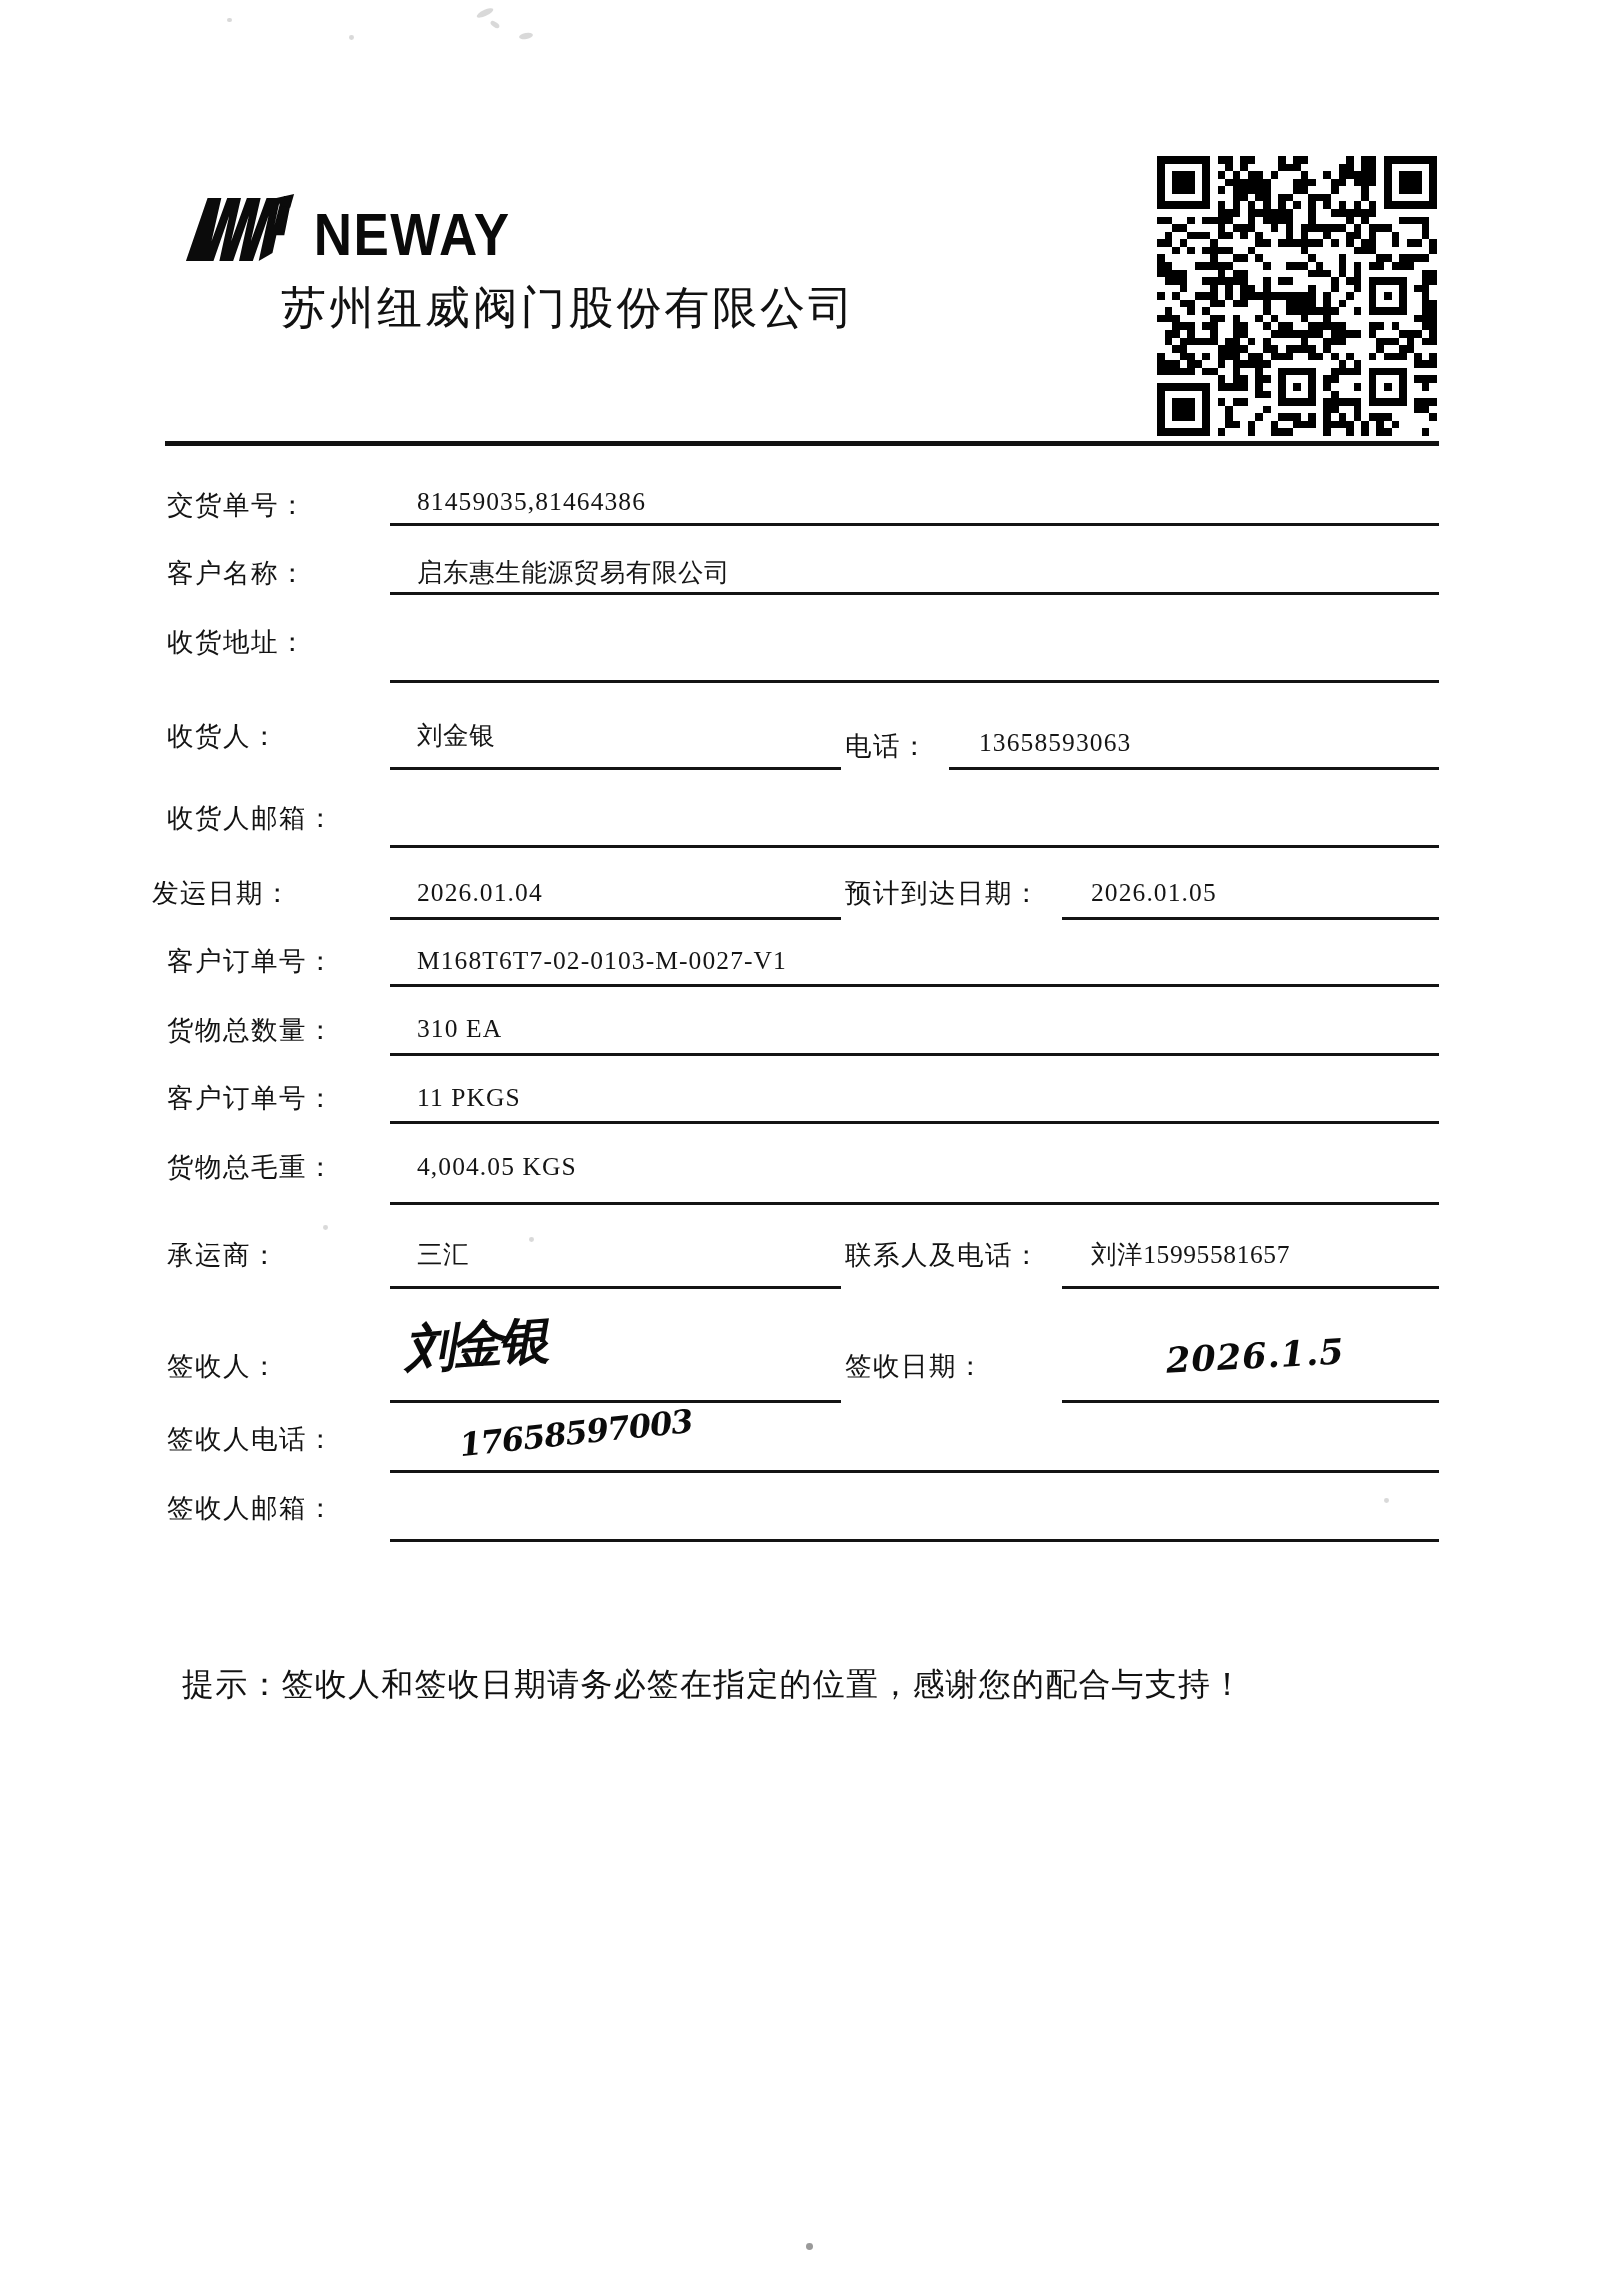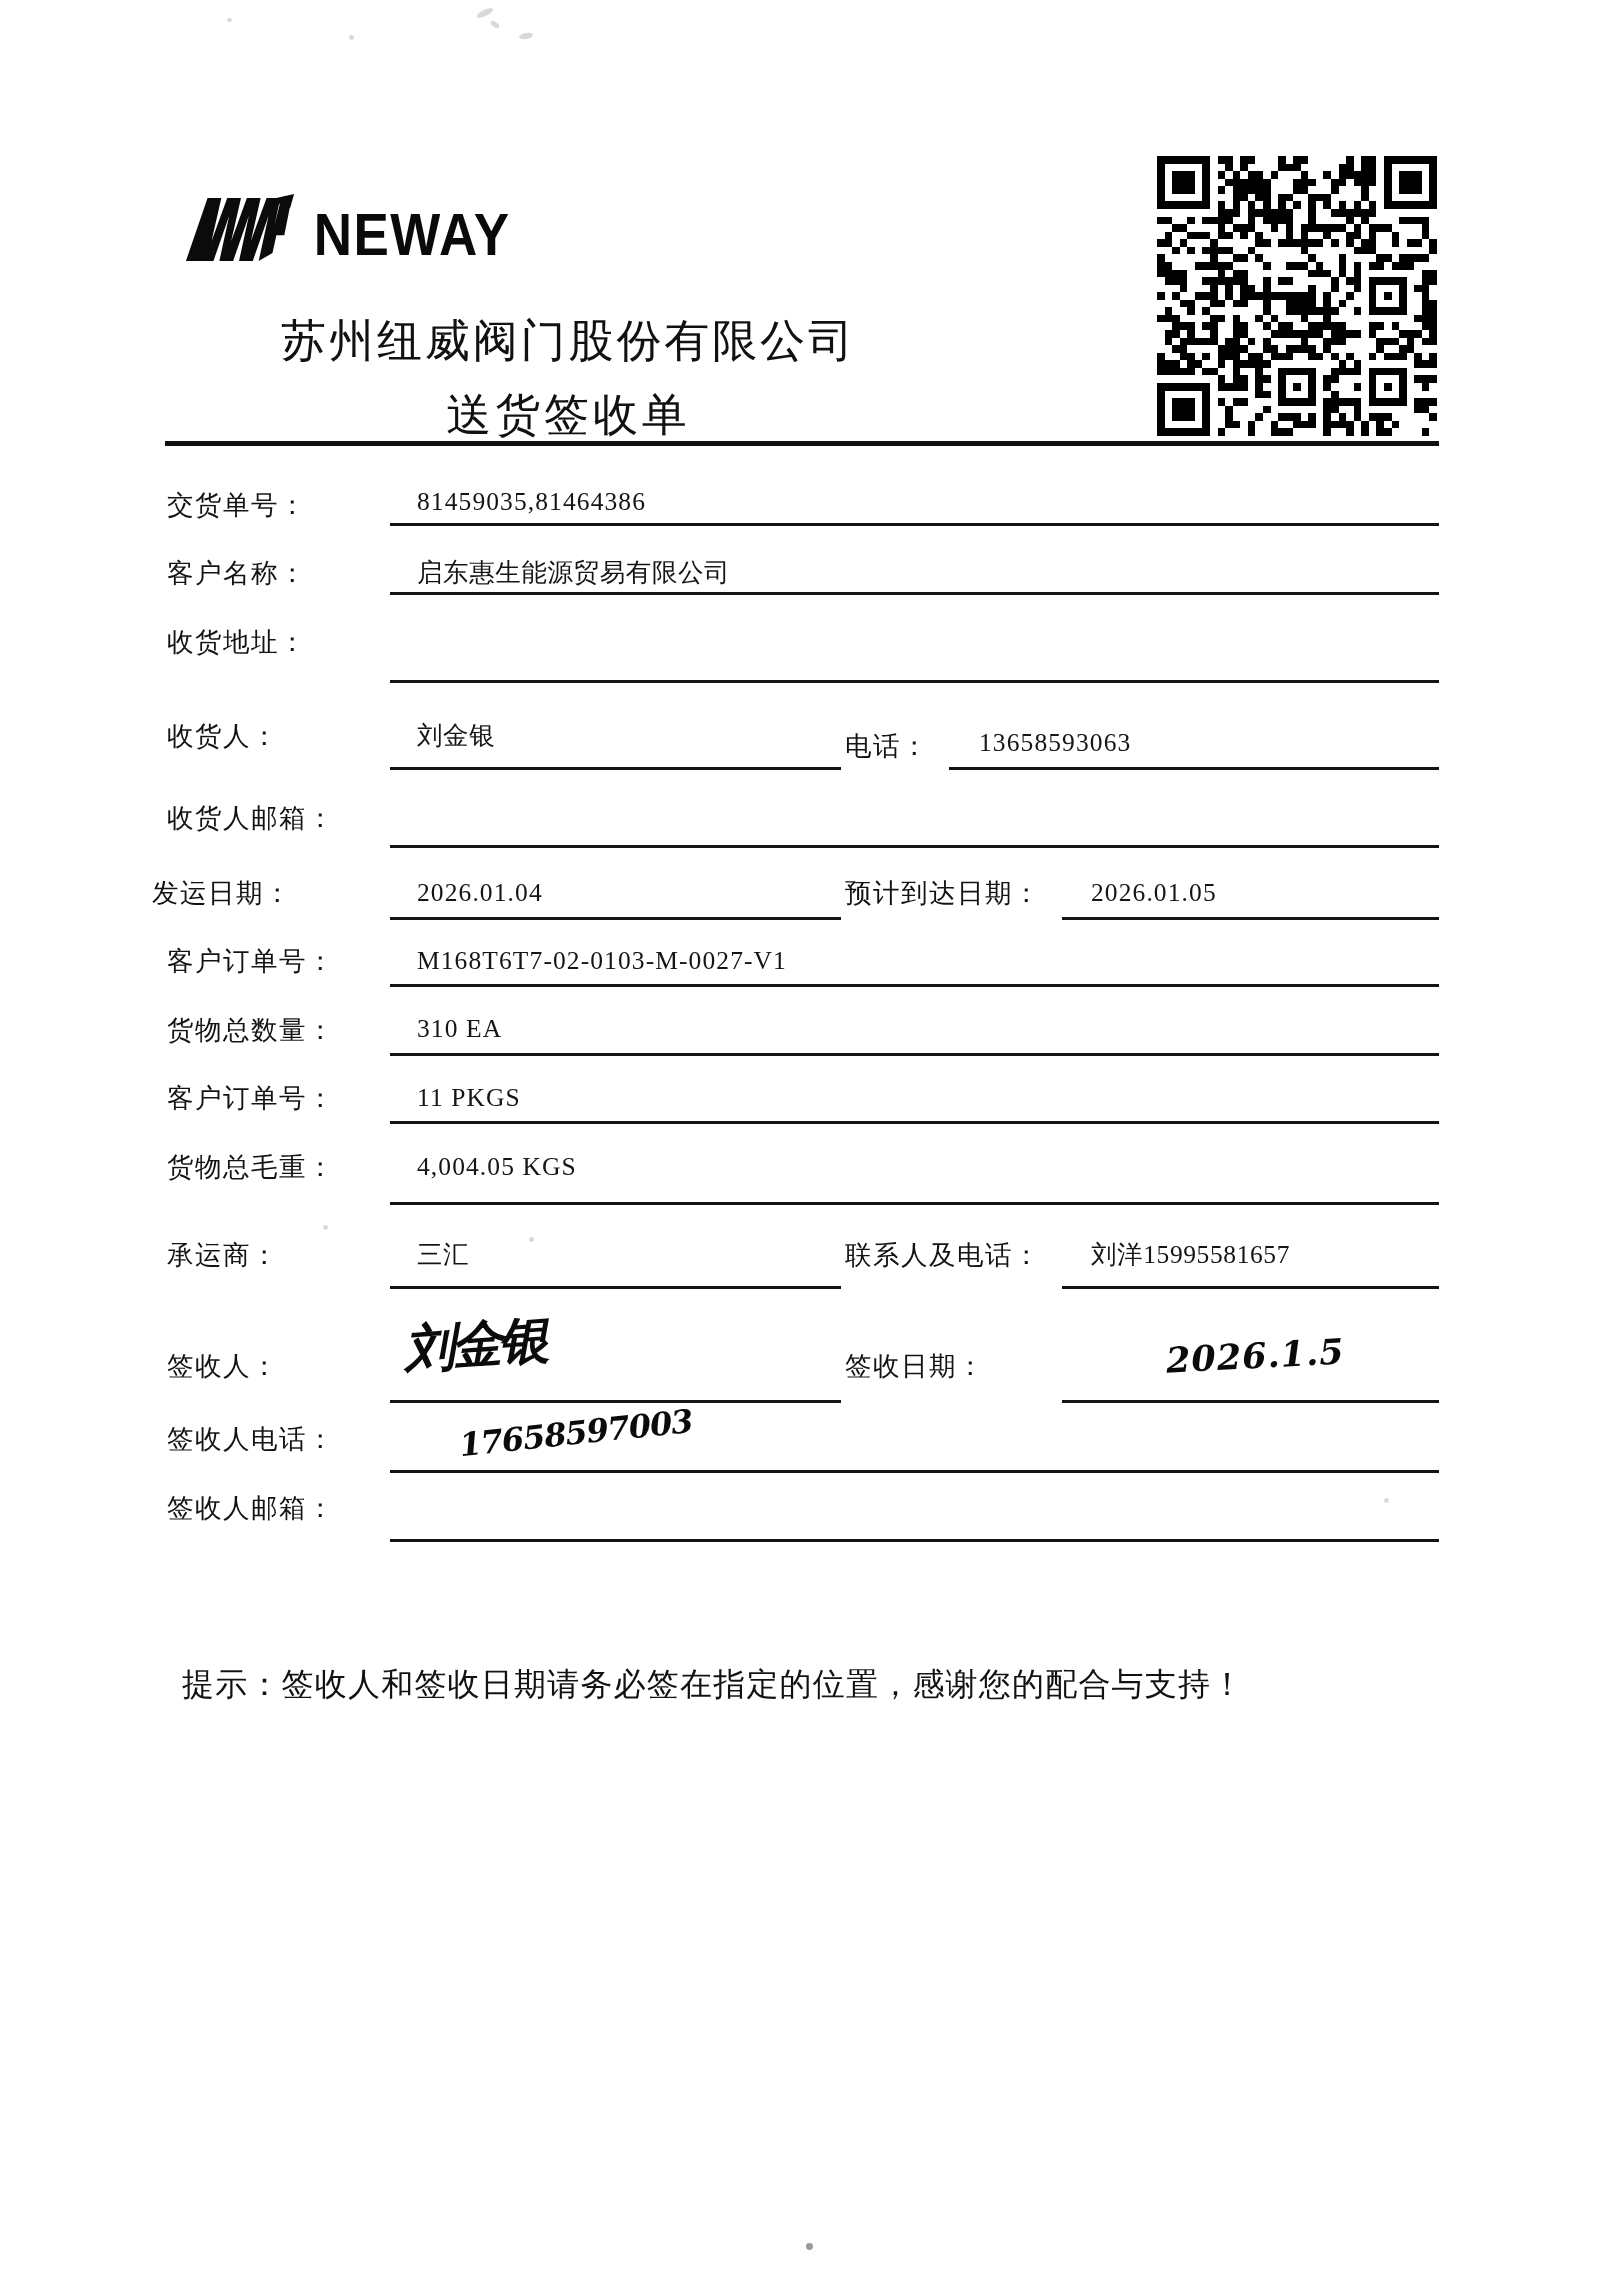--- a/index.html
+++ b/index.html
@@ -54,21 +54,20 @@
     left: 0;
     top: 280px;
     width: 1137px;
     text-align: center;
   }
   .company-name {
     font-size: 45px;
     letter-spacing: 2.9px;
     color: #111;
     line-height: 1.25;
-    margin-top: 33px;
   }
   .doc-title {
     font-size: 45px;
     letter-spacing: 3.9px;
     color: #111;
     margin-top: 17.6px;
     line-height: 1.25;
   }
 
   .qr {
@@ -163,21 +162,20 @@
   <div class="logo-block">
     <svg class="logo-mark" viewBox="0 0 120 72" aria-hidden="true">
       <path d="M4 70 L26 6 L40 6 L30 50 L46 6 L60 6 L50 50 L66 6 L80 6 L70 50 L86 6 L100 6 L94 34 L100 10 L104 4 L112 4 L104 44 L96 44 L92 62 L78 70 L88 24 L72 70 L58 70 L68 24 L52 70 L38 70 L48 24 L32 70 Z" fill="#0b0b0b"></path>
       <path d="M96 6 L114 2 L110 16 L100 14 Z" fill="#0b0b0b"></path>
     </svg>
     <div class="logo-word">NEWAY</div>
   </div>
 
   <div class="title-wrap">
     <div class="company-name">苏州纽威阀门股份有限公司</div>
-    <div class="doc-title">送货签收单</div>
   </div>
 
   <svg class="qr" viewBox="0 0 37 37" shape-rendering="crispEdges">
     <rect width="37" height="37" fill="#fff"></rect>
     <g fill="#000" id="qr-cells">
         <path d="M0 0h1v1h-1zM1 0h1v1h-1zM2 0h1v1h-1zM3 0h1v1h-1zM4 0h1v1h-1zM5 0h1v1h-1zM6 0h1v1h-1zM8 0h1v1h-1zM9 0h1v1h-1zM11 0h1v1h-1zM12 0h1v1h-1zM16 0h1v1h-1zM18 0h1v1h-1zM19 0h1v1h-1zM25 0h1v1h-1zM27 0h1v1h-1zM28 0h1v1h-1zM30 0h1v1h-1zM31 0h1v1h-1zM32 0h1v1h-1zM33 0h1v1h-1zM34 0h1v1h-1zM35 0h1v1h-1zM36 0h1v1h-1zM0 1h1v1h-1zM6 1h1v1h-1zM9 1h1v1h-1zM11 1h1v1h-1zM16 1h1v1h-1zM17 1h1v1h-1zM18 1h1v1h-1zM24 1h1v1h-1zM25 1h1v1h-1zM27 1h1v1h-1zM28 1h1v1h-1zM30 1h1v1h-1zM36 1h1v1h-1zM0 2h1v1h-1zM2 2h1v1h-1zM3 2h1v1h-1zM4 2h1v1h-1zM6 2h1v1h-1zM8 2h1v1h-1zM10 2h1v1h-1zM12 2h1v1h-1zM13 2h1v1h-1zM15 2h1v1h-1zM19 2h1v1h-1zM22 2h1v1h-1zM24 2h1v1h-1zM25 2h1v1h-1zM26 2h1v1h-1zM27 2h1v1h-1zM28 2h1v1h-1zM30 2h1v1h-1zM32 2h1v1h-1zM33 2h1v1h-1zM34 2h1v1h-1zM36 2h1v1h-1zM0 3h1v1h-1zM2 3h1v1h-1zM3 3h1v1h-1zM4 3h1v1h-1zM6 3h1v1h-1zM9 3h1v1h-1zM10 3h1v1h-1zM11 3h1v1h-1zM12 3h1v1h-1zM13 3h1v1h-1zM14 3h1v1h-1zM18 3h1v1h-1zM19 3h1v1h-1zM20 3h1v1h-1zM23 3h1v1h-1zM24 3h1v1h-1zM26 3h1v1h-1zM27 3h1v1h-1zM28 3h1v1h-1zM30 3h1v1h-1zM32 3h1v1h-1zM33 3h1v1h-1zM34 3h1v1h-1zM36 3h1v1h-1zM0 4h1v1h-1zM2 4h1v1h-1zM3 4h1v1h-1zM4 4h1v1h-1zM6 4h1v1h-1zM8 4h1v1h-1zM10 4h1v1h-1zM11 4h1v1h-1zM12 4h1v1h-1zM13 4h1v1h-1zM14 4h1v1h-1zM18 4h1v1h-1zM19 4h1v1h-1zM23 4h1v1h-1zM27 4h1v1h-1zM30 4h1v1h-1zM32 4h1v1h-1zM33 4h1v1h-1zM34 4h1v1h-1zM36 4h1v1h-1zM0 5h1v1h-1zM6 5h1v1h-1zM10 5h1v1h-1zM11 5h1v1h-1zM13 5h1v1h-1zM14 5h1v1h-1zM16 5h1v1h-1zM17 5h1v1h-1zM20 5h1v1h-1zM21 5h1v1h-1zM22 5h1v1h-1zM27 5h1v1h-1zM30 5h1v1h-1zM36 5h1v1h-1zM0 6h1v1h-1zM1 6h1v1h-1zM2 6h1v1h-1zM3 6h1v1h-1zM4 6h1v1h-1zM5 6h1v1h-1zM6 6h1v1h-1zM8 6h1v1h-1zM10 6h1v1h-1zM12 6h1v1h-1zM14 6h1v1h-1zM16 6h1v1h-1zM18 6h1v1h-1zM20 6h1v1h-1zM22 6h1v1h-1zM24 6h1v1h-1zM26 6h1v1h-1zM28 6h1v1h-1zM30 6h1v1h-1zM31 6h1v1h-1zM32 6h1v1h-1zM33 6h1v1h-1zM34 6h1v1h-1zM35 6h1v1h-1zM36 6h1v1h-1zM8 7h1v1h-1zM9 7h1v1h-1zM10 7h1v1h-1zM12 7h1v1h-1zM13 7h1v1h-1zM14 7h1v1h-1zM15 7h1v1h-1zM16 7h1v1h-1zM17 7h1v1h-1zM20 7h1v1h-1zM23 7h1v1h-1zM24 7h1v1h-1zM25 7h1v1h-1zM26 7h1v1h-1zM27 7h1v1h-1zM28 7h1v1h-1zM0 8h1v1h-1zM1 8h1v1h-1zM4 8h1v1h-1zM6 8h1v1h-1zM7 8h1v1h-1zM8 8h1v1h-1zM9 8h1v1h-1zM12 8h1v1h-1zM14 8h1v1h-1zM15 8h1v1h-1zM16 8h1v1h-1zM17 8h1v1h-1zM20 8h1v1h-1zM25 8h1v1h-1zM27 8h1v1h-1zM32 8h1v1h-1zM33 8h1v1h-1zM34 8h1v1h-1zM35 8h1v1h-1zM2 9h1v1h-1zM3 9h1v1h-1zM8 9h1v1h-1zM10 9h1v1h-1zM11 9h1v1h-1zM12 9h1v1h-1zM15 9h1v1h-1zM17 9h1v1h-1zM19 9h1v1h-1zM20 9h1v1h-1zM21 9h1v1h-1zM22 9h1v1h-1zM23 9h1v1h-1zM24 9h1v1h-1zM26 9h1v1h-1zM28 9h1v1h-1zM29 9h1v1h-1zM30 9h1v1h-1zM35 9h1v1h-1zM1 10h1v1h-1zM4 10h1v1h-1zM5 10h1v1h-1zM6 10h1v1h-1zM8 10h1v1h-1zM9 10h1v1h-1zM11 10h1v1h-1zM13 10h1v1h-1zM17 10h1v1h-1zM19 10h1v1h-1zM22 10h1v1h-1zM25 10h1v1h-1zM26 10h1v1h-1zM28 10h1v1h-1zM31 10h1v1h-1zM35 10h1v1h-1zM0 11h1v1h-1zM1 11h1v1h-1zM3 11h1v1h-1zM7 11h1v1h-1zM13 11h1v1h-1zM14 11h1v1h-1zM16 11h1v1h-1zM17 11h1v1h-1zM18 11h1v1h-1zM19 11h1v1h-1zM20 11h1v1h-1zM21 11h1v1h-1zM23 11h1v1h-1zM25 11h1v1h-1zM27 11h1v1h-1zM28 11h1v1h-1zM31 11h1v1h-1zM33 11h1v1h-1zM34 11h1v1h-1zM36 11h1v1h-1zM2 12h1v1h-1zM4 12h1v1h-1zM6 12h1v1h-1zM7 12h1v1h-1zM8 12h1v1h-1zM9 12h1v1h-1zM12 12h1v1h-1zM19 12h1v1h-1zM26 12h1v1h-1zM27 12h1v1h-1zM28 12h1v1h-1zM36 12h1v1h-1zM0 13h1v1h-1zM7 13h1v1h-1zM10 13h1v1h-1zM11 13h1v1h-1zM13 13h1v1h-1zM20 13h1v1h-1zM24 13h1v1h-1zM29 13h1v1h-1zM30 13h1v1h-1zM32 13h1v1h-1zM33 13h1v1h-1zM34 13h1v1h-1zM35 13h1v1h-1zM0 14h1v1h-1zM1 14h1v1h-1zM5 14h1v1h-1zM6 14h1v1h-1zM7 14h1v1h-1zM8 14h1v1h-1zM9 14h1v1h-1zM14 14h1v1h-1zM17 14h1v1h-1zM18 14h1v1h-1zM19 14h1v1h-1zM21 14h1v1h-1zM24 14h1v1h-1zM26 14h1v1h-1zM28 14h1v1h-1zM29 14h1v1h-1zM31 14h1v1h-1zM32 14h1v1h-1zM33 14h1v1h-1zM0 15h1v1h-1zM1 15h1v1h-1zM2 15h1v1h-1zM3 15h1v1h-1zM8 15h1v1h-1zM10 15h1v1h-1zM11 15h1v1h-1zM20 15h1v1h-1zM21 15h1v1h-1zM22 15h1v1h-1zM24 15h1v1h-1zM26 15h1v1h-1zM35 15h1v1h-1zM36 15h1v1h-1zM1 16h1v1h-1zM2 16h1v1h-1zM3 16h1v1h-1zM6 16h1v1h-1zM7 16h1v1h-1zM8 16h1v1h-1zM9 16h1v1h-1zM10 16h1v1h-1zM11 16h1v1h-1zM14 16h1v1h-1zM16 16h1v1h-1zM17 16h1v1h-1zM23 16h1v1h-1zM25 16h1v1h-1zM26 16h1v1h-1zM28 16h1v1h-1zM29 16h1v1h-1zM30 16h1v1h-1zM31 16h1v1h-1zM32 16h1v1h-1zM35 16h1v1h-1zM36 16h1v1h-1zM3 17h1v1h-1zM7 17h1v1h-1zM9 17h1v1h-1zM11 17h1v1h-1zM12 17h1v1h-1zM14 17h1v1h-1zM20 17h1v1h-1zM23 17h1v1h-1zM26 17h1v1h-1zM28 17h1v1h-1zM32 17h1v1h-1zM34 17h1v1h-1zM35 17h1v1h-1zM0 18h1v1h-1zM2 18h1v1h-1zM5 18h1v1h-1zM6 18h1v1h-1zM7 18h1v1h-1zM9 18h1v1h-1zM11 18h1v1h-1zM12 18h1v1h-1zM13 18h1v1h-1zM14 18h1v1h-1zM15 18h1v1h-1zM16 18h1v1h-1zM17 18h1v1h-1zM18 18h1v1h-1zM19 18h1v1h-1zM20 18h1v1h-1zM22 18h1v1h-1zM25 18h1v1h-1zM28 18h1v1h-1zM30 18h1v1h-1zM32 18h1v1h-1zM35 18h1v1h-1zM3 19h1v1h-1zM4 19h1v1h-1zM7 19h1v1h-1zM8 19h1v1h-1zM10 19h1v1h-1zM11 19h1v1h-1zM14 19h1v1h-1zM17 19h1v1h-1zM18 19h1v1h-1zM19 19h1v1h-1zM20 19h1v1h-1zM22 19h1v1h-1zM24 19h1v1h-1zM28 19h1v1h-1zM32 19h1v1h-1zM35 19h1v1h-1zM36 19h1v1h-1zM1 20h1v1h-1zM4 20h1v1h-1zM6 20h1v1h-1zM14 20h1v1h-1zM17 20h1v1h-1zM18 20h1v1h-1zM19 20h1v1h-1zM20 20h1v1h-1zM21 20h1v1h-1zM22 20h1v1h-1zM23 20h1v1h-1zM26 20h1v1h-1zM28 20h1v1h-1zM29 20h1v1h-1zM30 20h1v1h-1zM31 20h1v1h-1zM32 20h1v1h-1zM35 20h1v1h-1zM36 20h1v1h-1zM0 21h1v1h-1zM1 21h1v1h-1zM2 21h1v1h-1zM7 21h1v1h-1zM8 21h1v1h-1zM10 21h1v1h-1zM13 21h1v1h-1zM15 21h1v1h-1zM19 21h1v1h-1zM22 21h1v1h-1zM34 21h1v1h-1zM35 21h1v1h-1zM36 21h1v1h-1zM2 22h1v1h-1zM3 22h1v1h-1zM4 22h1v1h-1zM6 22h1v1h-1zM7 22h1v1h-1zM10 22h1v1h-1zM11 22h1v1h-1zM14 22h1v1h-1zM16 22h1v1h-1zM17 22h1v1h-1zM20 22h1v1h-1zM21 22h1v1h-1zM22 22h1v1h-1zM23 22h1v1h-1zM24 22h1v1h-1zM28 22h1v1h-1zM29 22h1v1h-1zM31 22h1v1h-1zM35 22h1v1h-1zM36 22h1v1h-1zM1 23h1v1h-1zM2 23h1v1h-1zM4 23h1v1h-1zM7 23h1v1h-1zM10 23h1v1h-1zM11 23h1v1h-1zM15 23h1v1h-1zM16 23h1v1h-1zM17 23h1v1h-1zM18 23h1v1h-1zM19 23h1v1h-1zM20 23h1v1h-1zM21 23h1v1h-1zM23 23h1v1h-1zM24 23h1v1h-1zM25 23h1v1h-1zM26 23h1v1h-1zM28 23h1v1h-1zM32 23h1v1h-1zM33 23h1v1h-1zM34 23h1v1h-1zM36 23h1v1h-1zM1 24h1v1h-1zM3 24h1v1h-1zM4 24h1v1h-1zM5 24h1v1h-1zM6 24h1v1h-1zM7 24h1v1h-1zM9 24h1v1h-1zM10 24h1v1h-1zM12 24h1v1h-1zM14 24h1v1h-1zM19 24h1v1h-1zM22 24h1v1h-1zM23 24h1v1h-1zM24 24h1v1h-1zM29 24h1v1h-1zM30 24h1v1h-1zM31 24h1v1h-1zM33 24h1v1h-1zM35 24h1v1h-1zM36 24h1v1h-1zM2 25h1v1h-1zM3 25h1v1h-1zM8 25h1v1h-1zM9 25h1v1h-1zM10 25h1v1h-1zM11 25h1v1h-1zM14 25h1v1h-1zM15 25h1v1h-1zM17 25h1v1h-1zM18 25h1v1h-1zM19 25h1v1h-1zM20 25h1v1h-1zM22 25h1v1h-1zM29 25h1v1h-1zM32 25h1v1h-1zM33 25h1v1h-1zM0 26h1v1h-1zM3 26h1v1h-1zM4 26h1v1h-1zM6 26h1v1h-1zM8 26h1v1h-1zM9 26h1v1h-1zM10 26h1v1h-1zM12 26h1v1h-1zM13 26h1v1h-1zM15 26h1v1h-1zM16 26h1v1h-1zM17 26h1v1h-1zM20 26h1v1h-1zM21 26h1v1h-1zM23 26h1v1h-1zM25 26h1v1h-1zM28 26h1v1h-1zM30 26h1v1h-1zM31 26h1v1h-1zM32 26h1v1h-1zM34 26h1v1h-1zM36 26h1v1h-1zM0 27h1v1h-1zM1 27h1v1h-1zM2 27h1v1h-1zM4 27h1v1h-1zM5 27h1v1h-1zM8 27h1v1h-1zM10 27h1v1h-1zM11 27h1v1h-1zM12 27h1v1h-1zM13 27h1v1h-1zM14 27h1v1h-1zM24 27h1v1h-1zM26 27h1v1h-1zM34 27h1v1h-1zM35 27h1v1h-1zM36 27h1v1h-1zM0 28h1v1h-1zM1 28h1v1h-1zM2 28h1v1h-1zM3 28h1v1h-1zM4 28h1v1h-1zM6 28h1v1h-1zM7 28h1v1h-1zM10 28h1v1h-1zM13 28h1v1h-1zM16 28h1v1h-1zM17 28h1v1h-1zM18 28h1v1h-1zM19 28h1v1h-1zM20 28h1v1h-1zM23 28h1v1h-1zM24 28h1v1h-1zM25 28h1v1h-1zM26 28h1v1h-1zM28 28h1v1h-1zM29 28h1v1h-1zM30 28h1v1h-1zM31 28h1v1h-1zM32 28h1v1h-1zM8 29h1v1h-1zM10 29h1v1h-1zM11 29h1v1h-1zM13 29h1v1h-1zM14 29h1v1h-1zM16 29h1v1h-1zM20 29h1v1h-1zM22 29h1v1h-1zM23 29h1v1h-1zM28 29h1v1h-1zM32 29h1v1h-1zM34 29h1v1h-1zM35 29h1v1h-1zM36 29h1v1h-1zM0 30h1v1h-1zM1 30h1v1h-1zM2 30h1v1h-1zM3 30h1v1h-1zM4 30h1v1h-1zM5 30h1v1h-1zM6 30h1v1h-1zM8 30h1v1h-1zM9 30h1v1h-1zM10 30h1v1h-1zM11 30h1v1h-1zM13 30h1v1h-1zM16 30h1v1h-1zM18 30h1v1h-1zM20 30h1v1h-1zM22 30h1v1h-1zM26 30h1v1h-1zM28 30h1v1h-1zM30 30h1v1h-1zM32 30h1v1h-1zM35 30h1v1h-1zM0 31h1v1h-1zM6 31h1v1h-1zM13 31h1v1h-1zM14 31h1v1h-1zM16 31h1v1h-1zM20 31h1v1h-1zM23 31h1v1h-1zM28 31h1v1h-1zM32 31h1v1h-1zM0 32h1v1h-1zM2 32h1v1h-1zM3 32h1v1h-1zM4 32h1v1h-1zM6 32h1v1h-1zM8 32h1v1h-1zM10 32h1v1h-1zM11 32h1v1h-1zM16 32h1v1h-1zM17 32h1v1h-1zM18 32h1v1h-1zM19 32h1v1h-1zM20 32h1v1h-1zM22 32h1v1h-1zM23 32h1v1h-1zM24 32h1v1h-1zM25 32h1v1h-1zM26 32h1v1h-1zM28 32h1v1h-1zM29 32h1v1h-1zM30 32h1v1h-1zM31 32h1v1h-1zM32 32h1v1h-1zM34 32h1v1h-1zM35 32h1v1h-1zM36 32h1v1h-1zM0 33h1v1h-1zM2 33h1v1h-1zM3 33h1v1h-1zM4 33h1v1h-1zM6 33h1v1h-1zM9 33h1v1h-1zM14 33h1v1h-1zM22 33h1v1h-1zM23 33h1v1h-1zM26 33h1v1h-1zM34 33h1v1h-1zM35 33h1v1h-1zM0 34h1v1h-1zM2 34h1v1h-1zM3 34h1v1h-1zM4 34h1v1h-1zM6 34h1v1h-1zM9 34h1v1h-1zM13 34h1v1h-1zM16 34h1v1h-1zM17 34h1v1h-1zM18 34h1v1h-1zM20 34h1v1h-1zM22 34h1v1h-1zM24 34h1v1h-1zM26 34h1v1h-1zM28 34h1v1h-1zM29 34h1v1h-1zM30 34h1v1h-1zM36 34h1v1h-1zM0 35h1v1h-1zM6 35h1v1h-1zM9 35h1v1h-1zM10 35h1v1h-1zM12 35h1v1h-1zM15 35h1v1h-1zM18 35h1v1h-1zM19 35h1v1h-1zM20 35h1v1h-1zM22 35h1v1h-1zM23 35h1v1h-1zM24 35h1v1h-1zM25 35h1v1h-1zM27 35h1v1h-1zM29 35h1v1h-1zM31 35h1v1h-1zM0 36h1v1h-1zM1 36h1v1h-1zM2 36h1v1h-1zM3 36h1v1h-1zM4 36h1v1h-1zM5 36h1v1h-1zM6 36h1v1h-1zM8 36h1v1h-1zM12 36h1v1h-1zM15 36h1v1h-1zM16 36h1v1h-1zM17 36h1v1h-1zM22 36h1v1h-1zM25 36h1v1h-1zM27 36h1v1h-1zM29 36h1v1h-1zM30 36h1v1h-1zM35 36h1v1h-1z" fill="#000"></path>
       </g>
   </svg>
 
   <div class="header-rule"></div>

